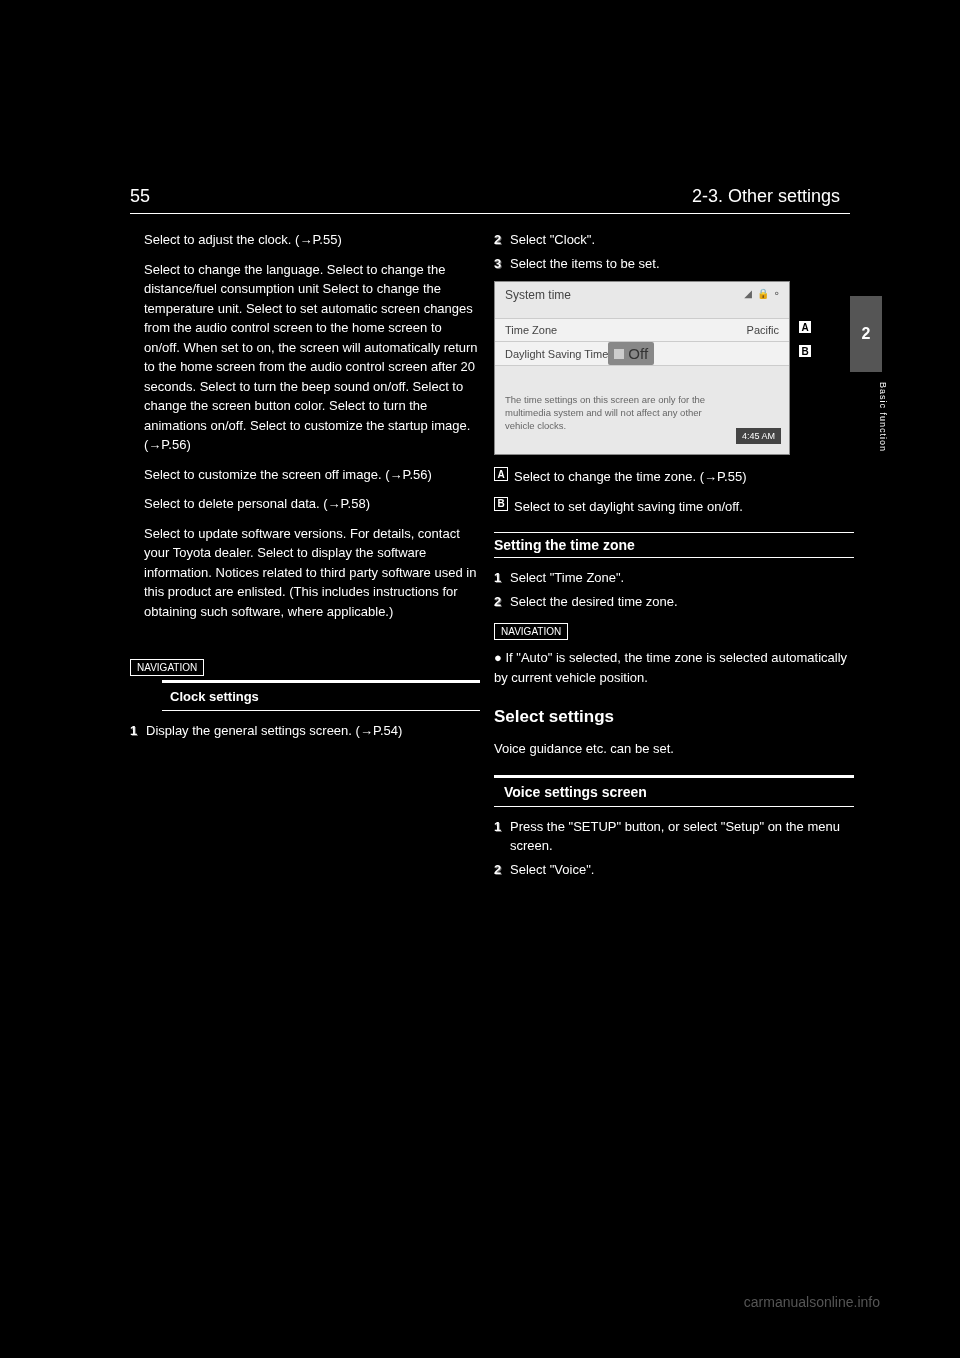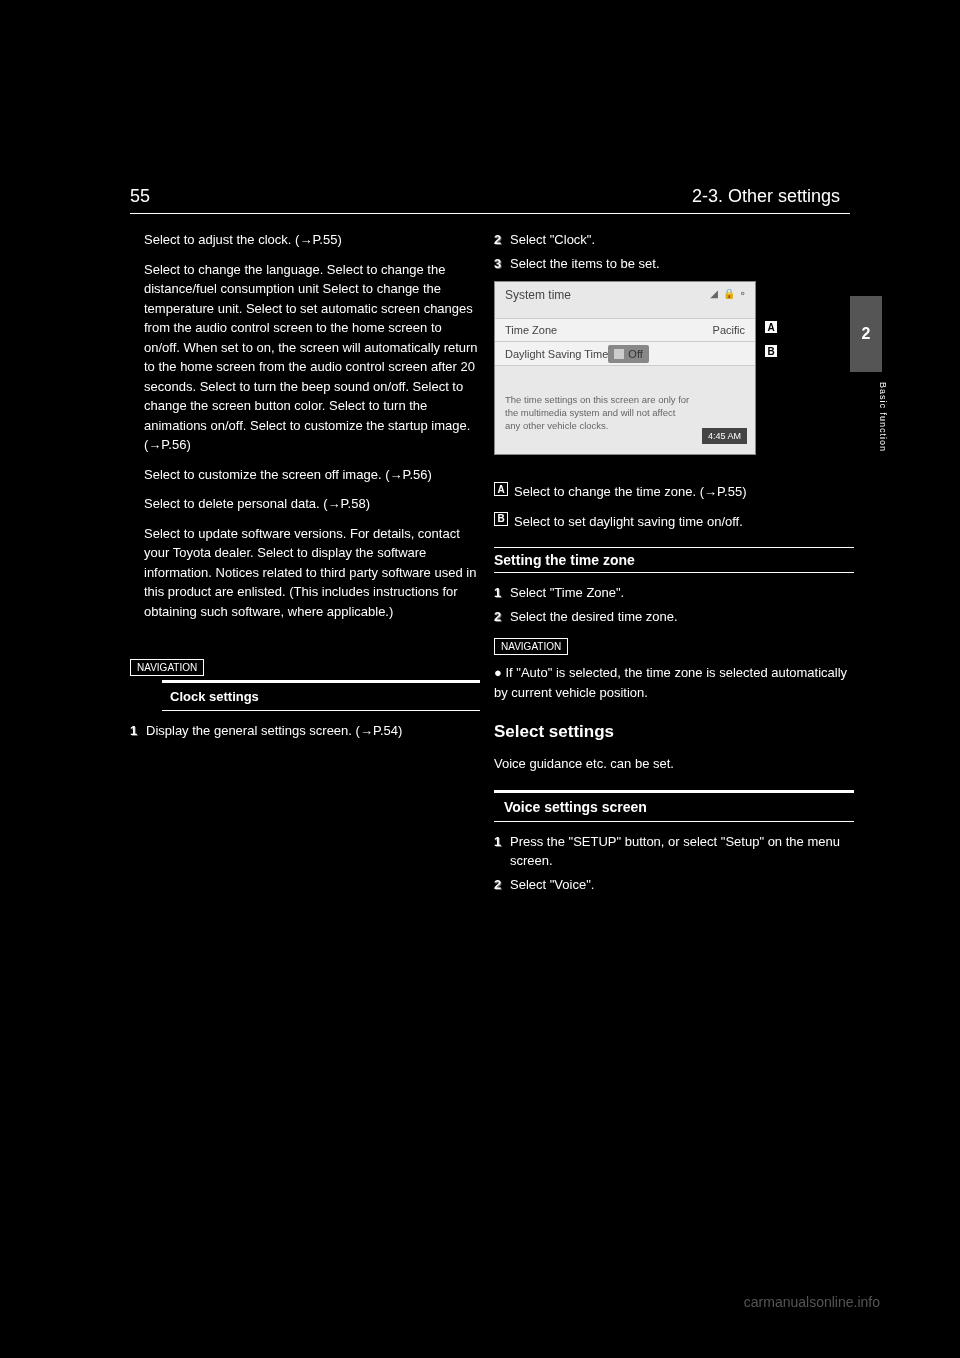--- a/index.html
+++ b/index.html
@@ -118,25 +118,25 @@
     .step-line {
       display: flex;
       font-size: 13px;
       line-height: 1.5;
       margin-bottom: 4px;
     }
     .step-text {
       flex: 1;
     }
     .screenshot {
-      width: 262px;
+      width: 296px;
       height: 174px;
       background: #e8e8e8;
       position: relative;
-      margin: 8px 0 27px 0;
+      margin: 8px 0 12px 0;
       border: 1px solid #888;
     }
     .ss-title {
       position: absolute;
       top: 6px;
       left: 10px;
       color: #444;
       font-size: 12px;
     }
     .ss-icons {
@@ -173,21 +173,21 @@
       justify-content: flex-start;
       color: #444;
       font-size: 11px;
       align-items: center;
       background: #f2f2f2;
       height: 24px;
     }
     .ss-toggle {
       background: #888;
       color: #333;
-      font-size: 11px;
+      font-size: 15px;
       padding: 3px 6px;
       border-radius: 2px;
       display: flex;
       align-items: center;
     }
     .ss-toggle::before {
       content: '';
       display: inline-block;
       width: 10px;
       height: 10px;

